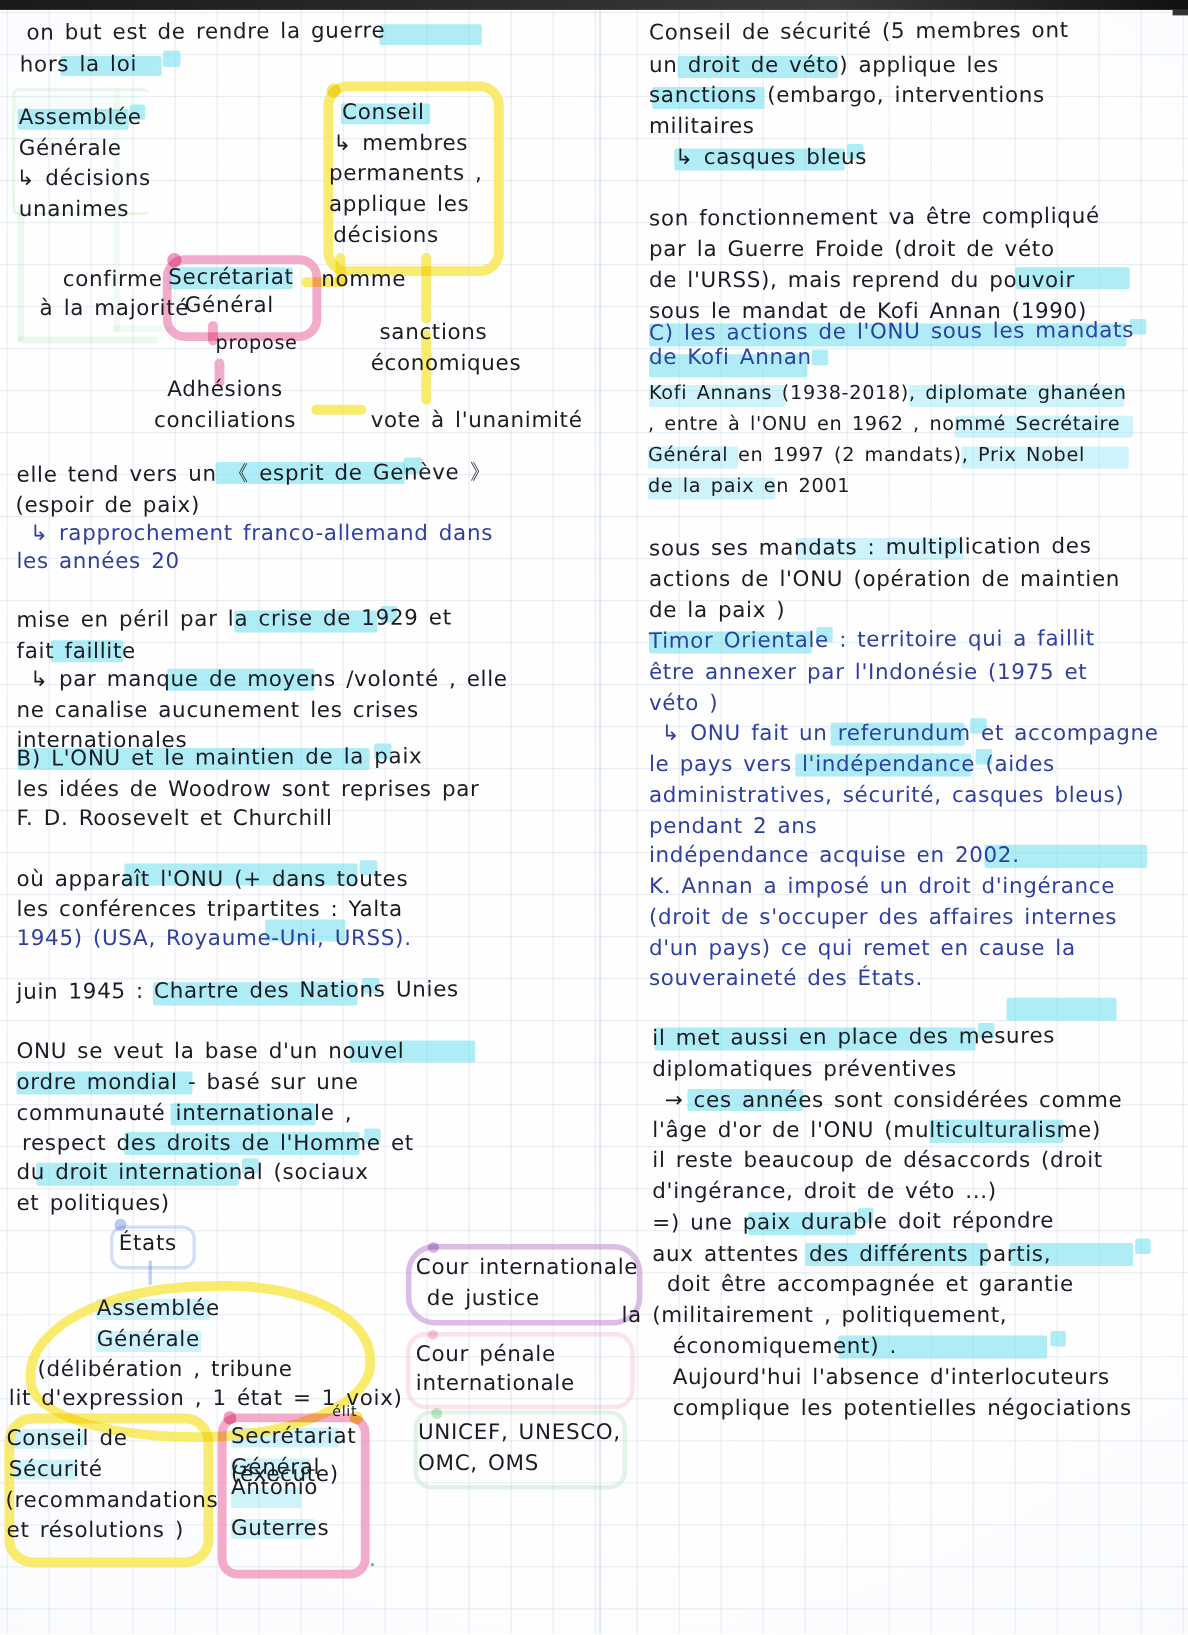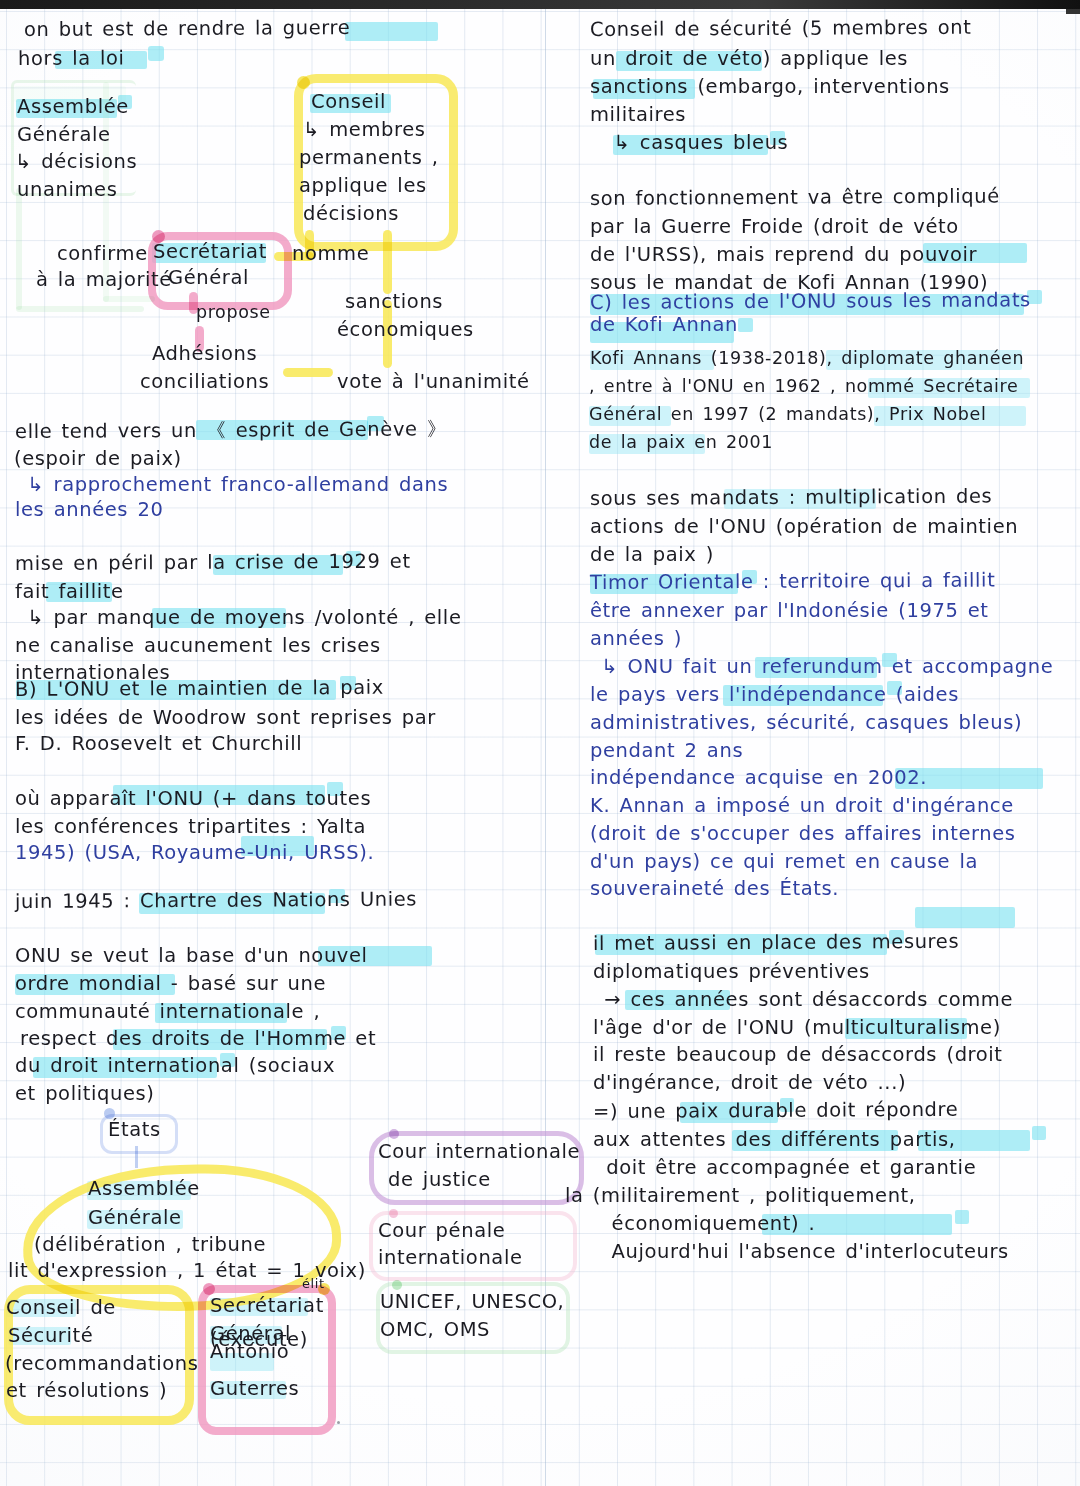--- a/index.html
+++ b/index.html
@@ -367,39 +367,40 @@
   <div class="hw sm" style="left:589px;top:376px;">, entre à l'ONU en 1962 , nommé Secrétaire</div>
   <div class="hw sm" style="left:589px;top:404px;">Général en 1997 (2 mandats), Prix Nobel</div>
   <div class="hw sm" style="left:589px;top:432px;">de la paix en 2001</div>
 
   <div class="hw slant1" style="left:590px;top:487px;">sous ses mandats : multiplication des</div>
   <div class="hw" style="left:590px;top:515px;">actions de l'ONU (opération de maintien</div>
   <div class="hw" style="left:590px;top:543px;">de la paix )</div>
 
   <div class="hw ink-blue slant1" style="left:590px;top:571px;">Timor Orientale : territoire qui a faillit</div>
   <div class="hw ink-blue" style="left:590px;top:599px;">être annexer par l'Indonésie (1975 et</div>
-  <div class="hw ink-blue" style="left:590px;top:627px;">années )</div>
+  <div class="hw ink-blue" style="left:590px;top:627px;">véto )</div>
   <div class="hw ink-blue" style="left:592px;top:655px;"> ↳ ONU fait un referundum et accompagne</div>
   <div class="hw ink-blue" style="left:590px;top:683px;">le pays vers l'indépendance (aides</div>
   <div class="hw ink-blue" style="left:590px;top:711px;">administratives, sécurité, casques bleus)</div>
   <div class="hw ink-blue" style="left:590px;top:739px;">pendant 2 ans</div>
   <div class="hw ink-blue" style="left:590px;top:766px;">indépendance acquise en 2002.</div>
   <div class="hw ink-blue" style="left:590px;top:794px;">K. Annan a imposé un droit d'ingérance</div>
   <div class="hw ink-blue" style="left:590px;top:822px;">(droit de s'occuper des affaires internes</div>
   <div class="hw ink-blue" style="left:590px;top:850px;">d'un pays) ce qui remet en cause la</div>
   <div class="hw ink-blue" style="left:590px;top:877px;">souveraineté des États.</div>
 
   <div class="hw slant1" style="left:593px;top:932px;">il met aussi en place des mesures</div>
   <div class="hw" style="left:593px;top:960px;">diplomatiques préventives</div>
-  <div class="hw" style="left:595px;top:988px;"> → ces années sont désaccords comme</div>
+  <div class="hw" style="left:595px;top:988px;"> → ces années sont considérées comme</div>
   <div class="hw" style="left:593px;top:1016px;">l'âge d'or de l'ONU (multiculturalisme)</div>
   <div class="hw" style="left:593px;top:1043px;">il reste beaucoup de désaccords (droit</div>
   <div class="hw" style="left:593px;top:1071px;">d'ingérance, droit de véto ...)</div>
 
   <div class="hw slant1" style="left:593px;top:1100px;">=) une paix durable doit répondre</div>
   <div class="hw" style="left:593px;top:1128px;">aux attentes des différents partis,</div>
   <div class="hw" style="left:597px;top:1156px;"> doit être accompagnée et garantie</div>
   <div class="hw" style="left:565px;top:1184px;">la (militairement , politiquement,</div>
   <div class="hw" style="left:593px;top:1212px;">  économiquement) .</div>
   <div class="hw" style="left:593px;top:1240px;">  Aujourd'hui l'absence d'interlocuteurs</div>
+  <div class="hw" style="left:593px;top:1268px;">  complique les potentielles négociations</div>
 
   <div style="position:absolute;left:337px;top:1421px;width:3px;height:3px;background:#9aa0a8;border-radius:50%;"></div>
 </div>
 
 </body></html>

